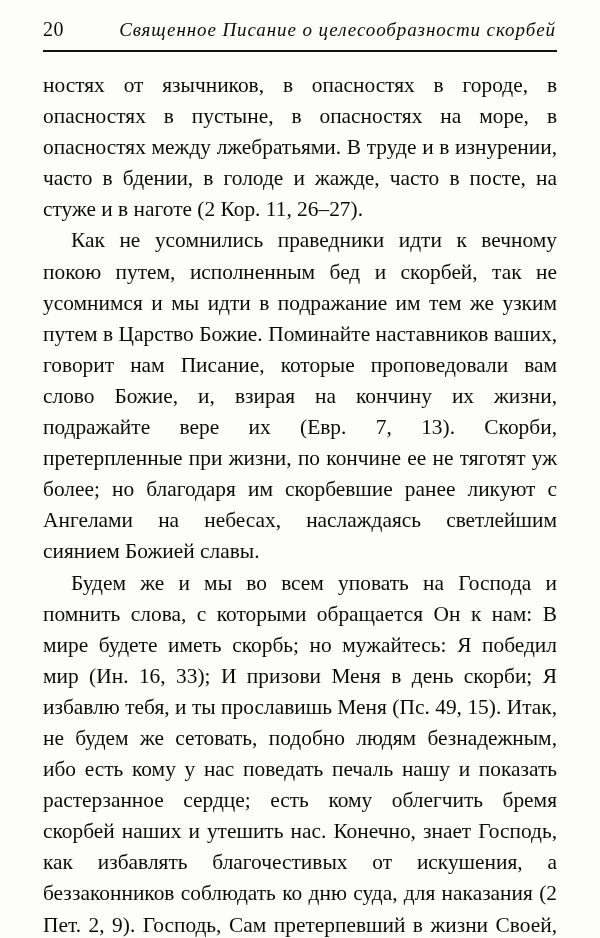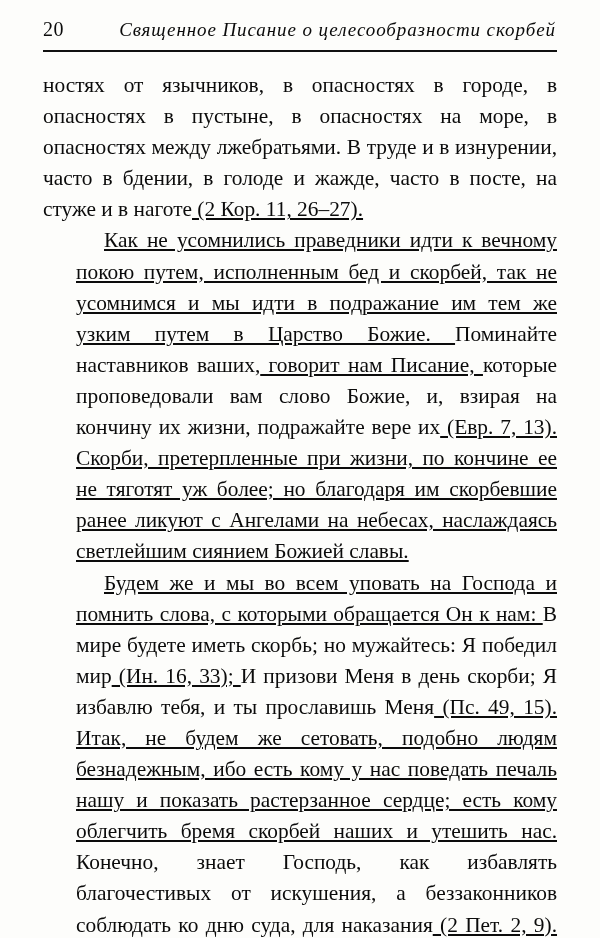--- a/index.html
+++ b/index.html
@@ -65,27 +65,25 @@
   }
   .para {
     margin: 0;
     text-align: justify;
     text-justify: inter-word;
     text-indent: 0;
     hyphens: manual;
   }
   .para.indent {
     text-indent: 28px;
-    margin-left: 33px;
   }
   .ital {
   }
   .upr {
     font-style: normal;
-    text-decoration: underline;
   }
   
   .para.stretch-last {
     text-align-last: justify;
   }
   .para.natural-last {
     text-align-last: left;
   }
 </style>
 </head>

